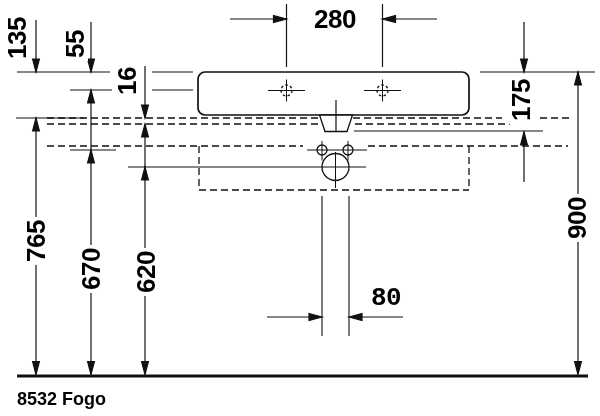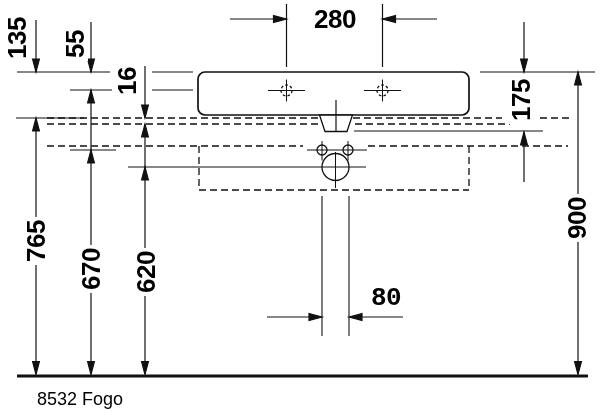--- a/index.html
+++ b/index.html
@@ -10,21 +10,21 @@
   .stage{position:absolute;left:0;top:0;width:512px;height:416px;}
   svg{position:absolute;left:0;top:0;}
   .dim{
     position:absolute;transform:translate(-50%,-50%);
     font-weight:bold;font-size:26px;line-height:1;color:#000;
     background:#fff;padding:0 3px;white-space:nowrap;letter-spacing:-0.5px;
   }
   .dim.v{transform:translate(-50%,-50%) rotate(-90deg);}
   .model{
     position:absolute;left:17px;top:389px;
-    font-weight:normal;font-size:18px;color:#000;letter-spacing:0;margin-left:20px;
+    font-weight:bold;font-size:18px;color:#000;letter-spacing:0;
   }
 </style>
 </head>
 <body>
 
 <div class="stage">
 
 <svg width="600" height="416" viewBox="0 0 600 416">
   <g stroke="#111" fill="none" stroke-width="1.2">
 

